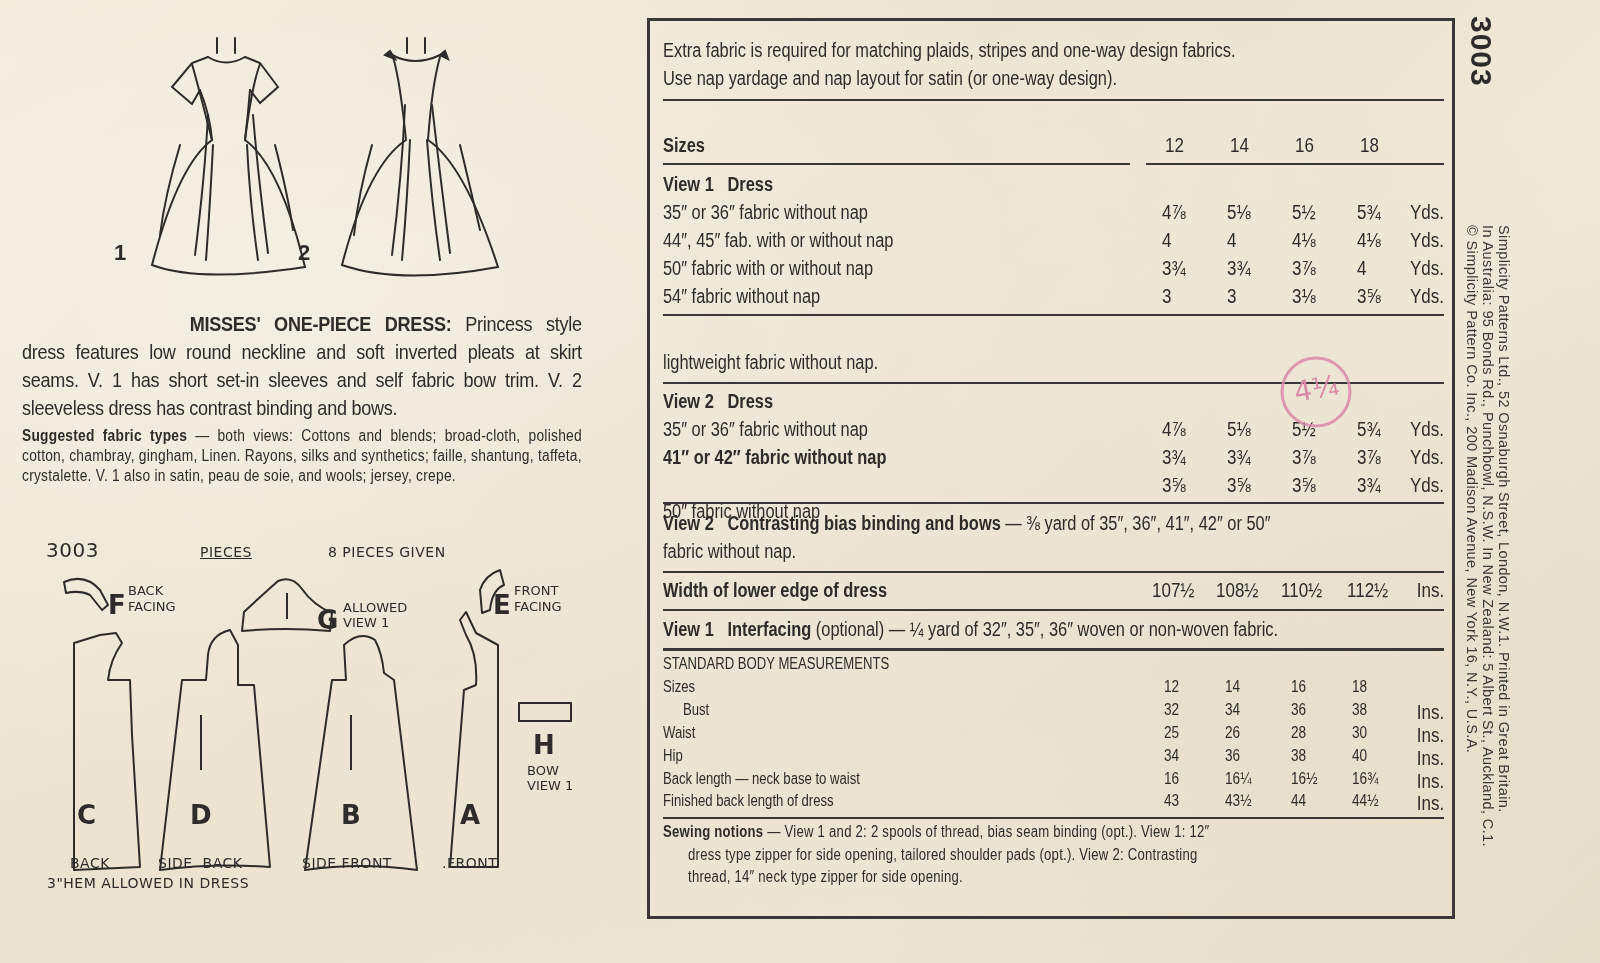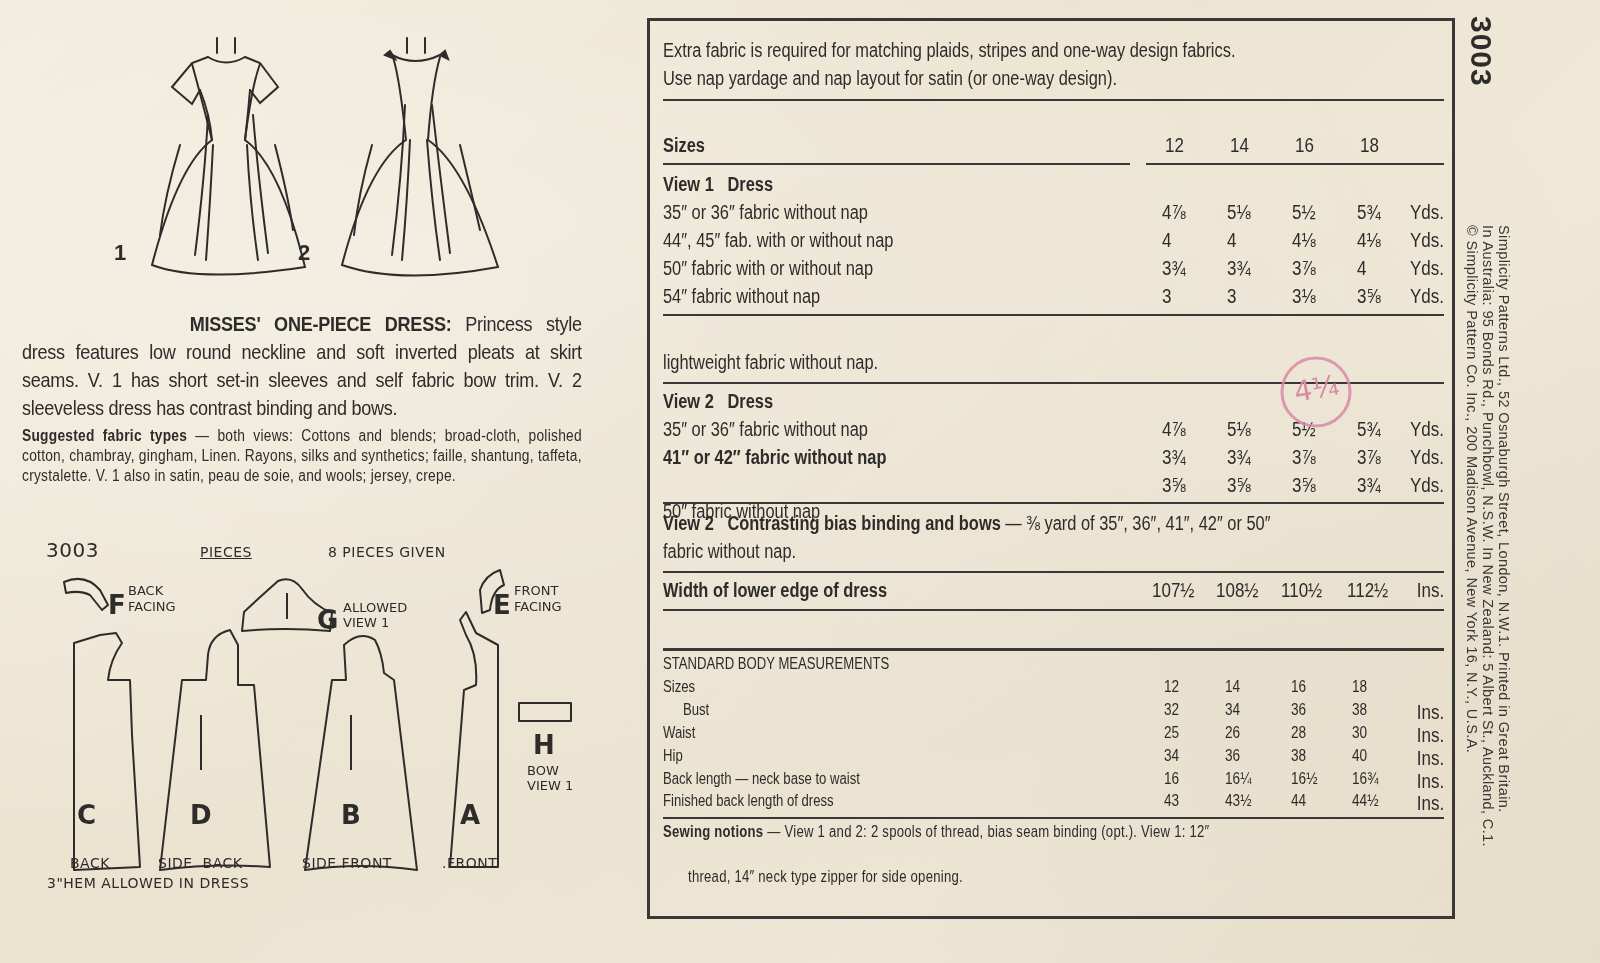--- a/index.html
+++ b/index.html
@@ -227,20 +227,23 @@
   <div>
     <div class="row" style="top:558px;"><span class="t tb">Width of lower edge of dress</span></div>
     <span class="num" style="left:502px;top:558px;">107½</span>
     <span class="num" style="left:566px;top:558px;">108½</span>
     <span class="num" style="left:631px;top:558px;">110½</span>
     <span class="num" style="left:697px;top:558px;">112½</span>
     <span class="unit" style="top:558px;">Ins.</span>
   </div>
   <div class="hr" style="top:588px;"></div>
 
+  <div class="row" style="top:597px;">
+    <span class="t" style="white-space:pre;"><b>View 1   Interfacing</b> <span>(optional) — ¼ yard of 32″, 35″, 36″ woven or non-woven fabric.</span></span>
+  </div>
   <div class="hr" style="top:627px;height:3px;"></div>
 
   <div class="row" style="top:634px;"><span class="t sm">STANDARD BODY MEASUREMENTS</span></div>
 
   <div>
     <div class="row" style="top:657px;"><span class="t sm">Sizes</span></div>
     <span class="num sm" style="left:514px;top:657px;">12</span>
     <span class="num sm" style="left:575px;top:657px;">14</span>
     <span class="num sm" style="left:641px;top:657px;">16</span>
     <span class="num sm" style="left:702px;top:657px;">18</span>
@@ -283,20 +286,21 @@
     <span class="num sm" style="left:575px;top:771px;">43½</span>
     <span class="num sm" style="left:641px;top:771px;">44</span>
     <span class="num sm" style="left:702px;top:771px;">44½</span>
     <span class="unit sm" style="top:771px;">Ins.</span>
   </div>
   <div class="hr" style="top:796px;"></div>
 
   <div class="row" style="top:802px;">
     <span class="t sm" style="white-space:pre;letter-spacing:0.3px;"><b>Sewing notions</b> <span>— View 1 and 2: 2 spools of thread, bias seam binding (opt.). View 1: 12″</span></span>
   </div>
+  <div class="row" style="top:825px;left:38px;"><span class="t sm" style="letter-spacing:0.3px;">dress type zipper for side opening, tailored shoulder pads (opt.). View 2: Contrasting</span></div>
   <div class="row" style="top:847px;left:38px;"><span class="t sm" style="letter-spacing:0.3px;">thread, 14″ neck type zipper for side opening.</span></div>
 </div>
 
 <div id="stamp" class="abs">
   <svg width="80" height="80" viewBox="0 0 80 80">
     <circle cx="38" cy="42" r="34" fill="none" stroke="#d98aa8" stroke-width="3" opacity="0.85"></circle>
   </svg>
   <span class="abs" style="left:16px;top:22px;font:28px 'DejaVu Sans',sans-serif;color:#d98aa8;transform:rotate(-10deg);">4¼</span>
 </div>
 

